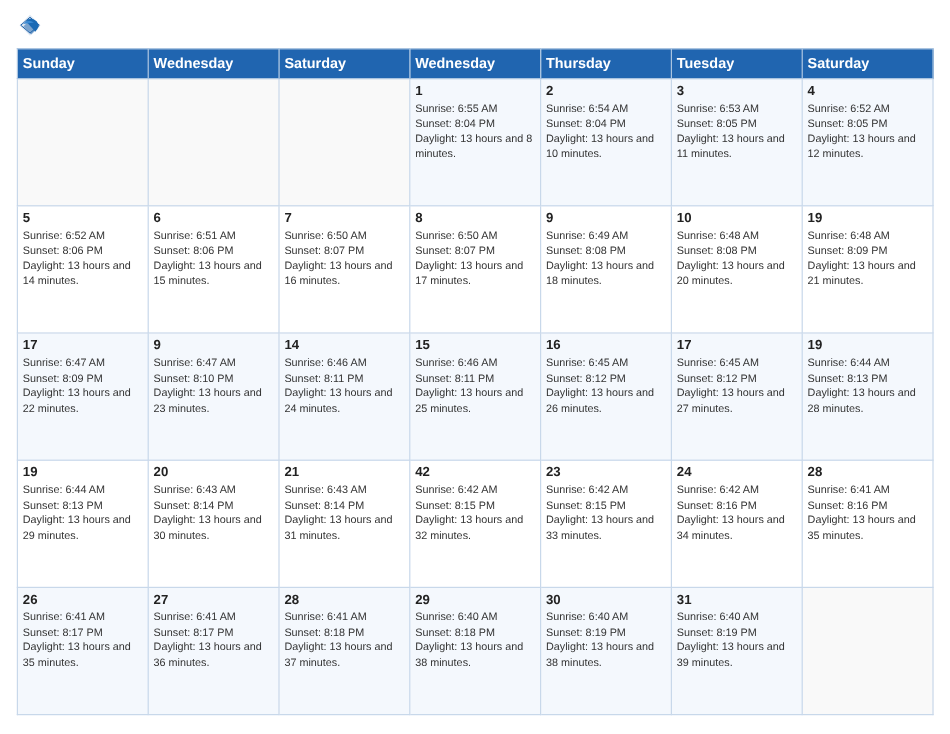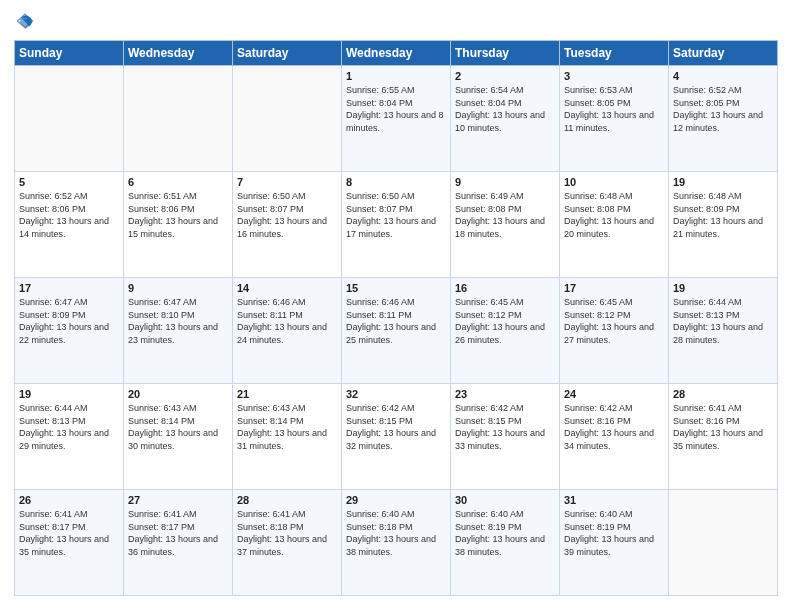--- a/index.html
+++ b/index.html
@@ -307,21 +307,21 @@
       </td>
           <td>
         <span class="day-num">21</span>
         <div class="day-info">
           Sunrise: 6:43 AM<br>
           Sunset: 8:14 PM<br>
           Daylight: 13 hours and 31 minutes.
         </div>
       </td>
           <td>
-        <span class="day-num">32</span>
+        <span class="day-num">42</span>
         <div class="day-info">
           Sunrise: 6:42 AM<br>
           Sunset: 8:15 PM<br>
           Daylight: 13 hours and 32 minutes.
         </div>
       </td>
           <td>
         <span class="day-num">23</span>
         <div class="day-info">
           Sunrise: 6:42 AM<br>

